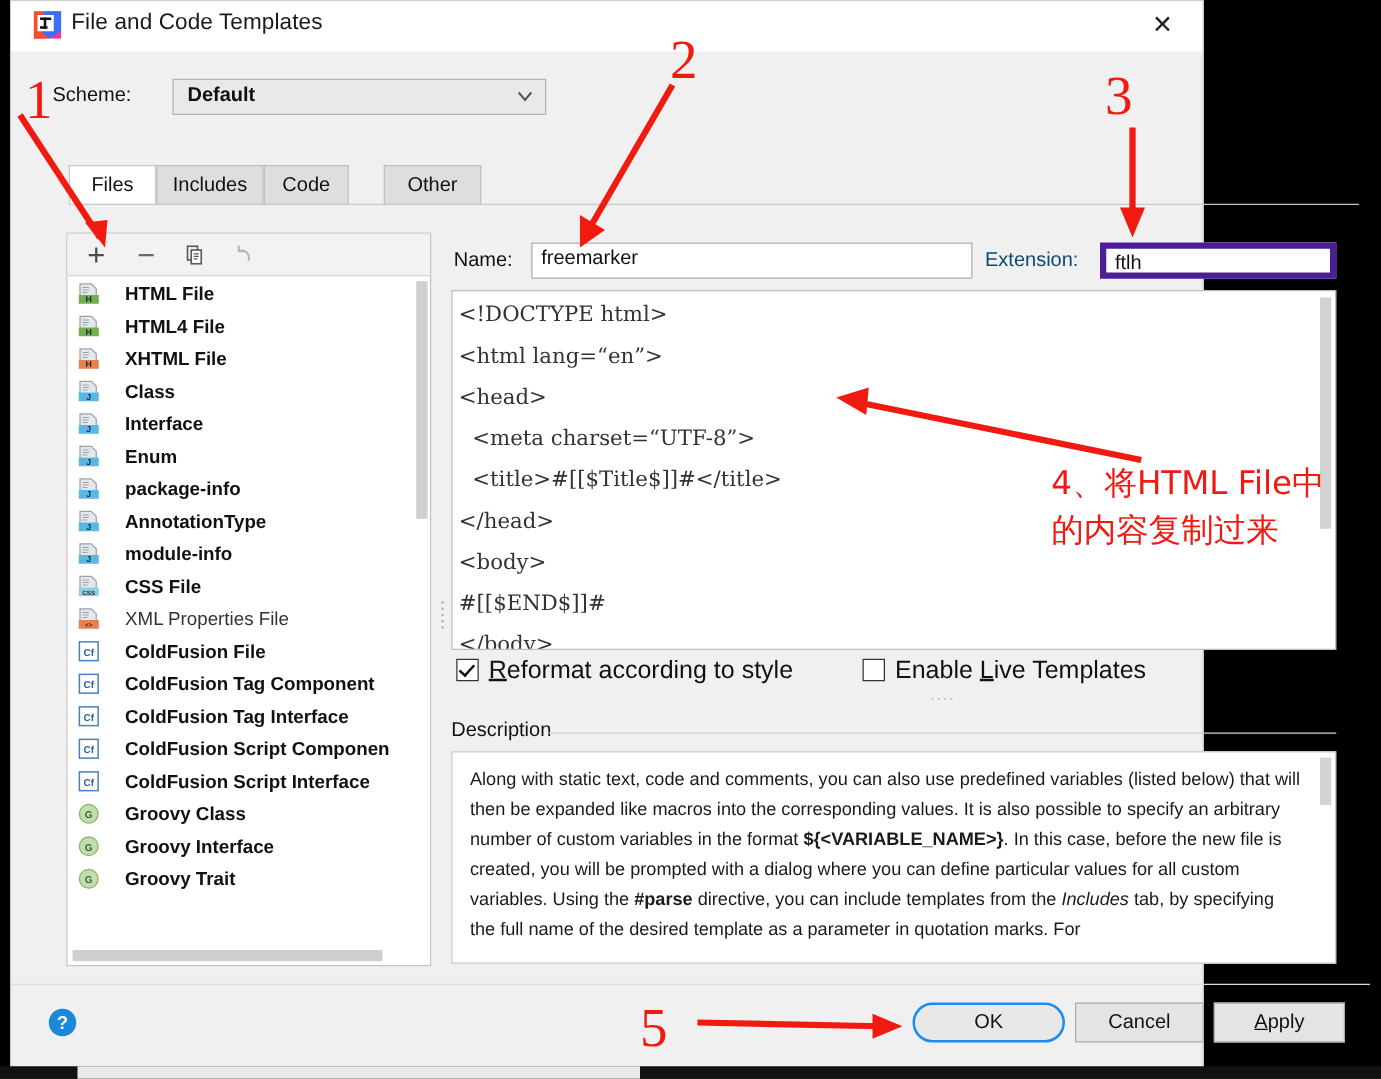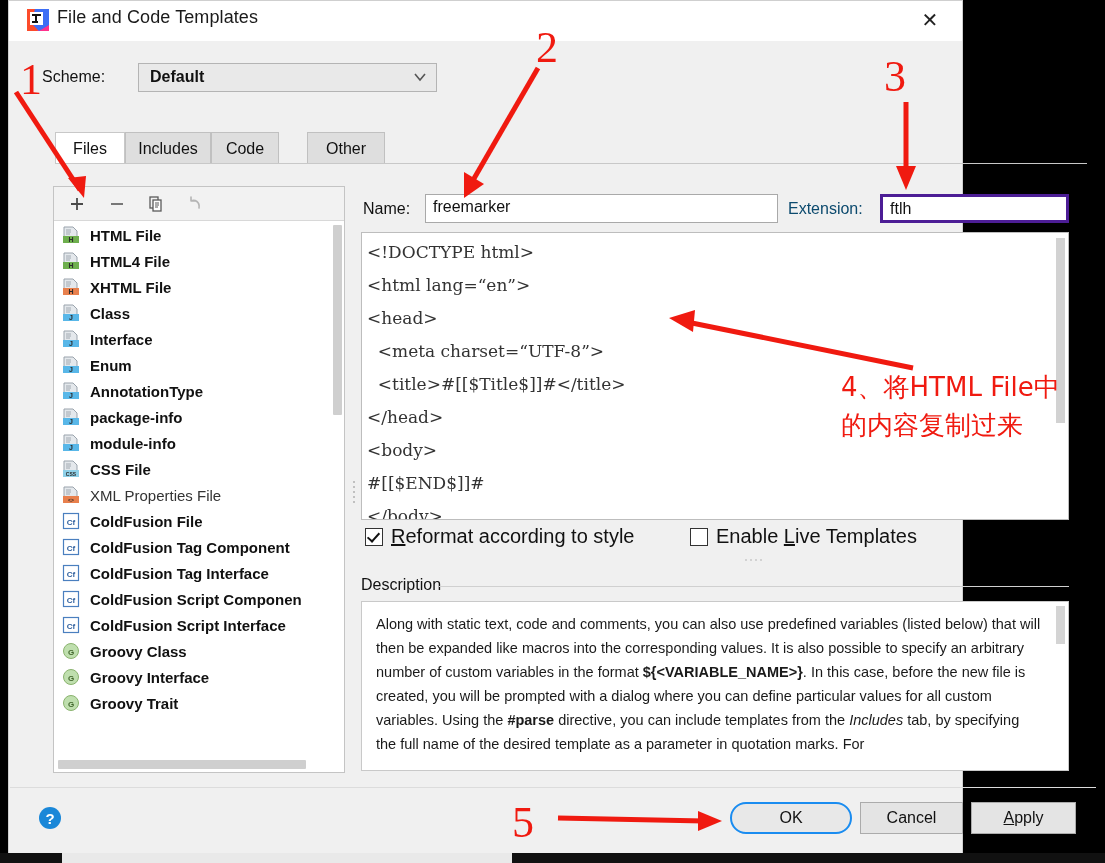--- a/index.html
+++ b/index.html
@@ -78,40 +78,40 @@
   }
   .list-scroll{
     position:absolute;left:1px;top:35px;right:1px;bottom:1px;
     background:#fff;overflow:hidden;
   }
   .file-row{
     height:26px;display:flex;align-items:center;padding-left:7px;
     font-size:15px;font-weight:bold;color:#111;white-space:nowrap;
   }
   .file-row.light{font-weight:normal;color:#333;}
-  .ficon{width:20px;height:18px;margin-right:8px;flex:0 0 auto;position:relative;}
+  .ficon{width:20px;height:18px;margin-right:18px;flex:0 0 auto;position:relative;}
   .list-vscroll{
     position:absolute;right:2px;top:38px;width:9px;height:190px;
     background:#cfcfcf;border-radius:1px;
   }
   .list-hscroll{
     position:absolute;left:4px;bottom:3px;width:248px;height:9px;
     background:#cfcfcf;border-radius:1px;
   }
   
   .name-label{position:absolute;left:354px;top:199px;font-size:16px;color:#111;}
   .name-input{
     position:absolute;left:416px;top:193px;width:353px;height:29px;
     background:#fff;border:1px solid #a9a9a9;box-sizing:border-box;
     font-size:16px;color:#111;padding:3px 0 0 7px;
   }
   .ext-label{position:absolute;left:779px;top:199px;font-size:16px;color:#0c4a6e;}
   .ext-input{
     position:absolute;left:871px;top:193px;width:189px;height:29px;
-    background:#fff;border:3px solid #4c1d95;box-sizing:border-box;
+    background:#fff;border:5px solid #4c1d95;box-sizing:border-box;
     font-size:16px;color:#111;padding:3px 0 0 7px;
   }
   .editor{
     position:absolute;left:352px;top:231px;width:708px;height:288px;
     background:#fff;border:1px solid #bdbdbd;box-sizing:border-box;overflow:hidden;
   }
   .code{
     position:absolute;left:5px;top:3px;right:20px;
     font-family:"DejaVu Serif", serif;
     font-size:17px;color:#333;line-height:33px;white-space:pre;
@@ -307,30 +307,30 @@
             </svg></span>
           <span>Enum</span>
         </div>
         <div class="file-row">
           <span class="ficon"><svg width="20" height="18" viewBox="0 0 20 18">
               <path d="M2 1 L11 1 L15 5 L15 11 L2 11 Z" fill="#e4e8ec" stroke="#9aa3ac" stroke-width="1"></path>
               <path d="M4 4 H9 M4 6 H9 M4 8 H8" stroke="#9aa3ac" stroke-width="0.9"></path>
               <rect x="1" y="10" width="16" height="7" fill="#59b7e8"></rect>
               <text x="9" y="15.8" font-size="7" text-anchor="middle" fill="#2b2b2b" font-family="Liberation Sans" font-weight="bold">J</text>
             </svg></span>
-          <span>AnnotationType</span>
+          <span>package-info</span>
         </div>
         <div class="file-row">
           <span class="ficon"><svg width="20" height="18" viewBox="0 0 20 18">
               <path d="M2 1 L11 1 L15 5 L15 11 L2 11 Z" fill="#e4e8ec" stroke="#9aa3ac" stroke-width="1"></path>
               <path d="M4 4 H9 M4 6 H9 M4 8 H8" stroke="#9aa3ac" stroke-width="0.9"></path>
               <rect x="1" y="10" width="16" height="7" fill="#59b7e8"></rect>
               <text x="9" y="15.8" font-size="7" text-anchor="middle" fill="#2b2b2b" font-family="Liberation Sans" font-weight="bold">J</text>
             </svg></span>
-          <span>package-info</span>
+          <span>AnnotationType</span>
         </div>
         <div class="file-row">
           <span class="ficon"><svg width="20" height="18" viewBox="0 0 20 18">
               <path d="M2 1 L11 1 L15 5 L15 11 L2 11 Z" fill="#e4e8ec" stroke="#9aa3ac" stroke-width="1"></path>
               <path d="M4 4 H9 M4 6 H9 M4 8 H8" stroke="#9aa3ac" stroke-width="0.9"></path>
               <rect x="1" y="10" width="16" height="7" fill="#59b7e8"></rect>
               <text x="9" y="15.8" font-size="7" text-anchor="middle" fill="#2b2b2b" font-family="Liberation Sans" font-weight="bold">J</text>
             </svg></span>
           <span>module-info</span>
         </div>

